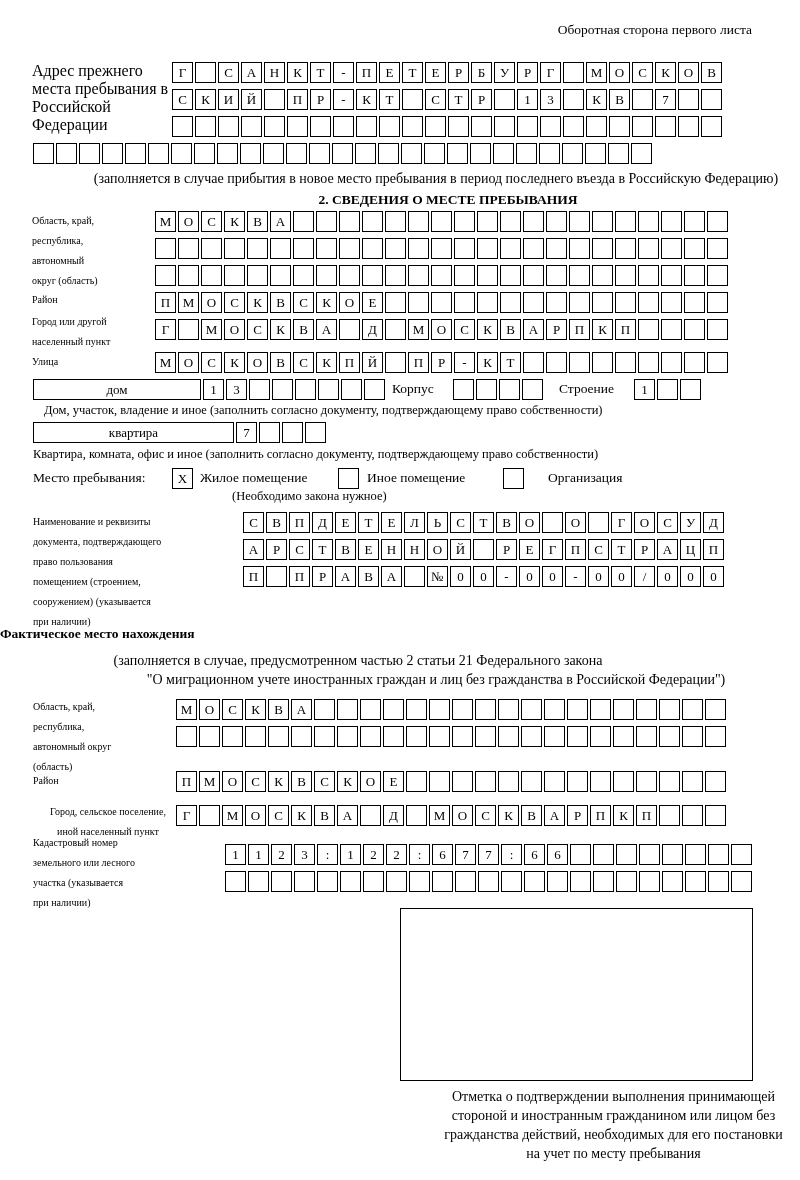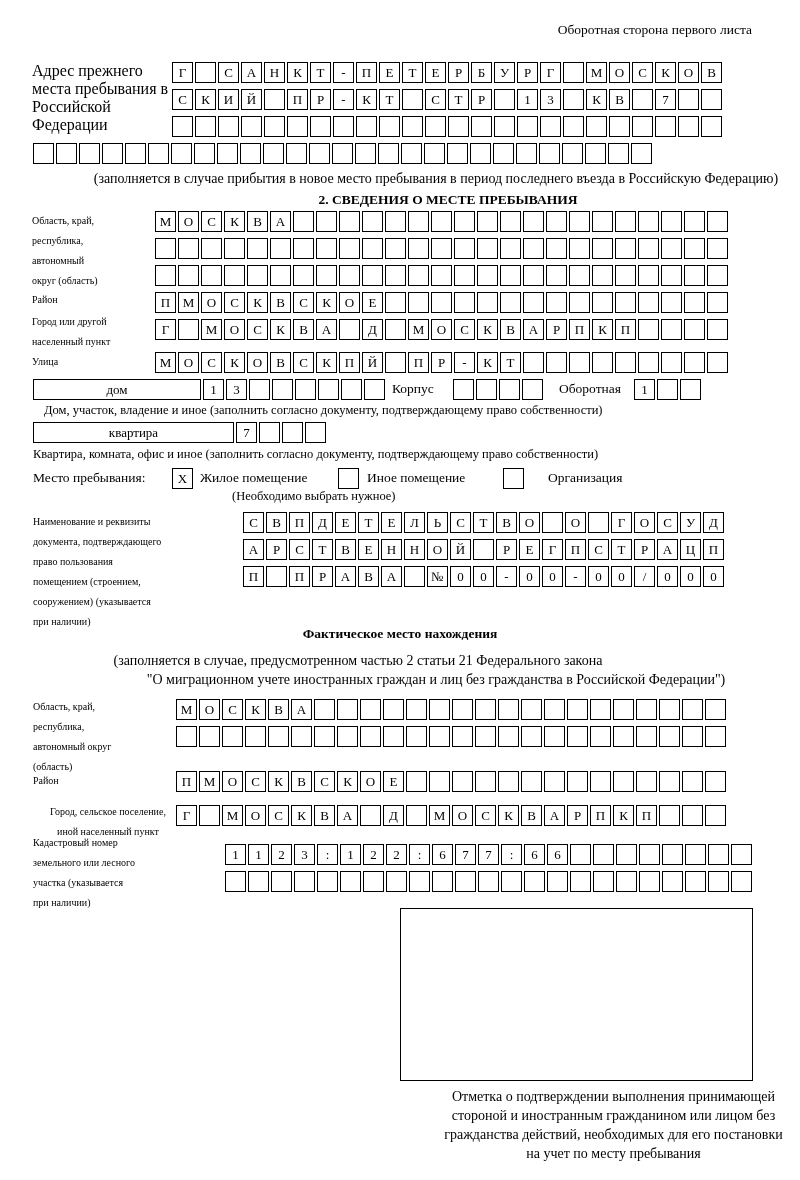--- a/index.html
+++ b/index.html
@@ -32,21 +32,21 @@
     line-height: 20px;
     white-space: pre-line;
   }
   .section-title {
     text-align: center;
     font-weight: bold;
     font-size: 13.5px;
     padding-left: 48px;
   }
   .bold-center {
-    text-align: center;
+    text-align: left;
     font-weight: bold;
     font-size: 13.5px;
   }
   
   .cells {
     display: flex;
     flex-direction: row;
   }
   .cell {
     width: 21px;
@@ -400,21 +400,21 @@
     <div class="cell"></div>
     <div class="cell"></div>
   </div>
   <div class="row inline-label" style="left:392px; top:381px;">Корпус</div>
   <div class="row cells" style="left:453px; top:379px;">
     <div class="cell"></div>
     <div class="cell"></div>
     <div class="cell"></div>
     <div class="cell"></div>
   </div>
-  <div class="row inline-label" style="left:559px; top:381px;">Оборотная</div>
+  <div class="row inline-label" style="left:559px; top:381px;">Строение</div>
   <div class="row cells" style="left:634px; top:379px;">
     <div class="cell">1</div>
     <div class="cell"></div>
     <div class="cell"></div>
   </div>
 
   <div class="row" style="left:33px; top:403px; font-size:12.5px;margin-left:11px;">Дом, участок, владение и иное (заполнить согласно документу, подтверждающему право собственности)</div>
 
   <div class="row textbox" style="left:33px; top:422px; width:201px;">квартира</div>
   <div class="row cells" style="left:236px; top:422px;">
@@ -425,21 +425,21 @@
   </div>
   <div class="row" style="left:33px; top:447px; font-size:12.5px;">Квартира, комната, офис и иное (заполнить согласно документу, подтверждающему право собственности)</div>
 
   <div class="row inline-label" style="left:33px; top:470px;">Место пребывания:</div>
   <div class="row cell" style="left:172px; top:468px; margin-right:0;">X</div>
   <div class="row inline-label" style="left:200px; top:470px;">Жилое помещение</div>
   <div class="row cell" style="left:338px; top:468px; margin-right:0;"></div>
   <div class="row inline-label" style="left:367px; top:470px;">Иное помещение</div>
   <div class="row cell" style="left:503px; top:468px; margin-right:0;"></div>
   <div class="row inline-label" style="left:548px; top:470px;">Организация</div>
-  <div class="row" style="left:232px; top:489px; font-size:12.5px;">(Необходимо выбрать нужное)</div>
+  <div class="row" style="left:232px; top:489px; font-size:12.5px;">(Необходимо закона нужное)</div>
 
   <div class="row label" style="left:33px; top:512px; width:210px;">Наименование и реквизиты
 документа, подтверждающего
 право пользования
 помещением (строением,
 сооружением) (указывается
 при наличии)</div>
 
   <div class="row cells" style="left:243px; top:512px;">
     <div class="cell">С</div>

